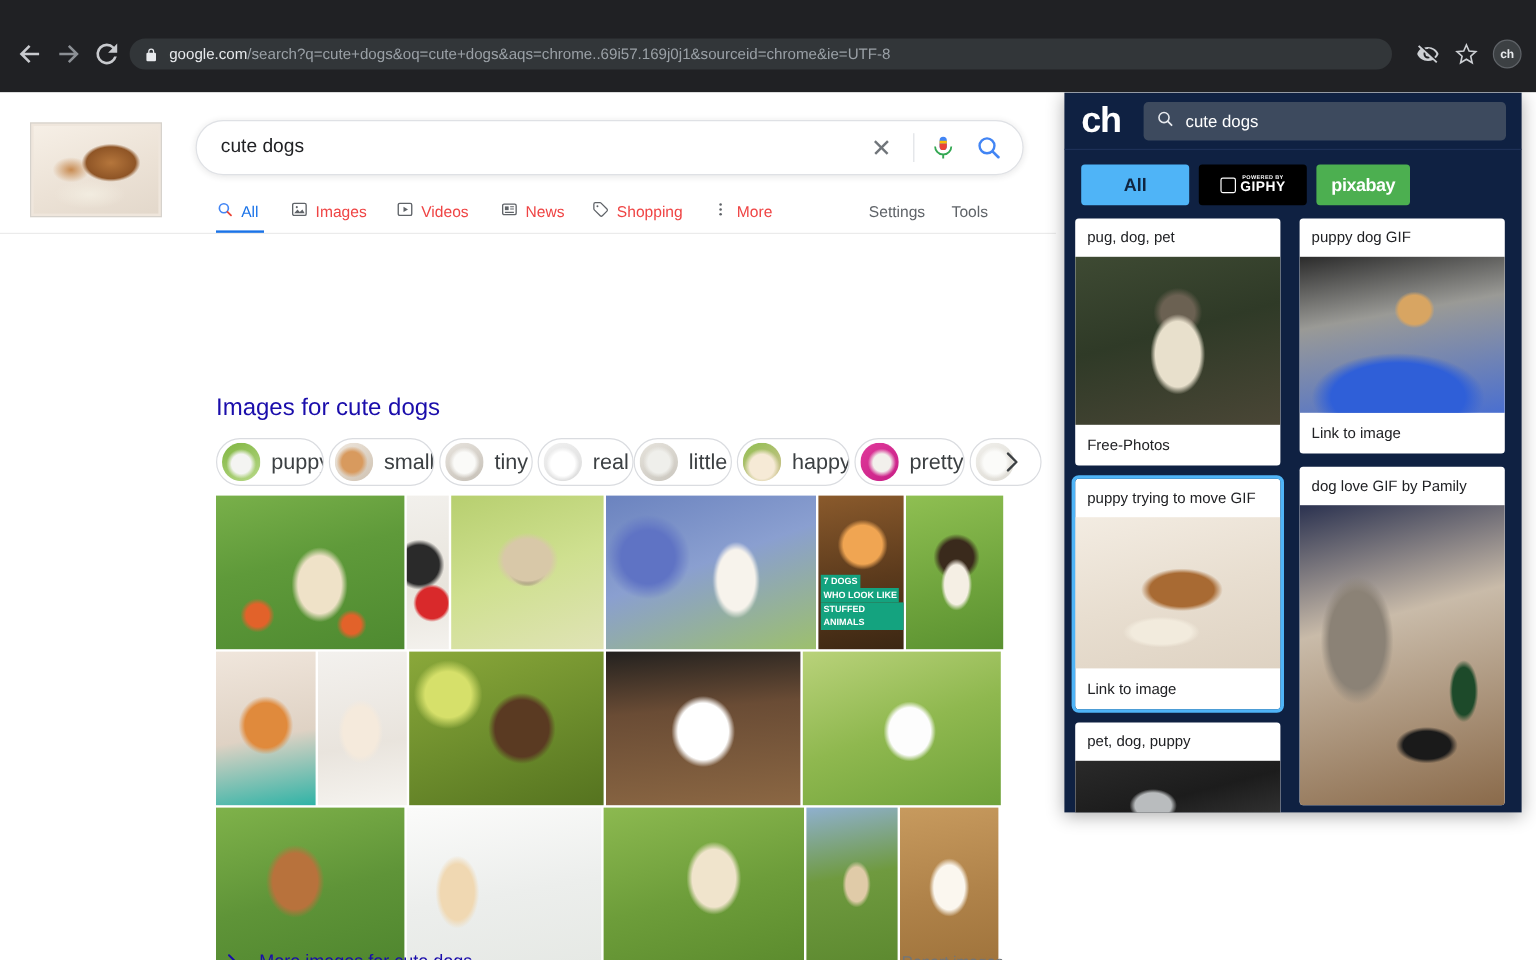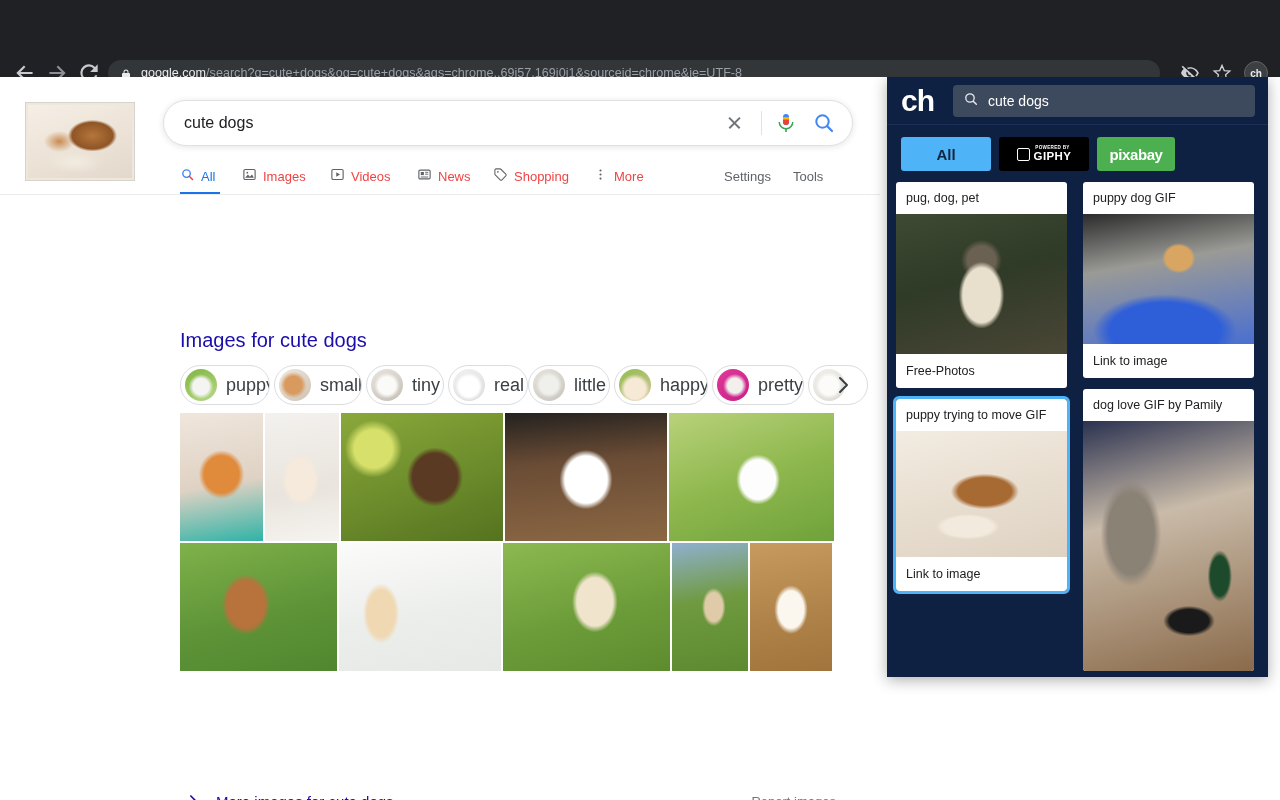--- a/index.html
+++ b/index.html
@@ -49,21 +49,21 @@
   }
   .tab-close::before{transform:rotate(45deg);}
   .tab-close::after{transform:rotate(-45deg);}
   .new-tab { position:absolute; left:258px; top:12px; width:26px;height:26px; }
   .new-tab::before,.new-tab::after{
     content:"";position:absolute;background:#dadce0;
   }
   .new-tab::before{left:6px;top:12.3px;width:14px;height:1.5px;}
   .new-tab::after{left:12.3px;top:6px;width:1.5px;height:14px;}
 
-  .toolbar { position:absolute; left:0; top:56px; width:1280px; height:33px; }
+  .toolbar { position:absolute; left:0; top:28px; width:1280px; height:33px; }
   .nav-btn { position:absolute; top:4px; width:26px;height:26px; color:#c8cace; }
   .nav-btn svg { display:block; }
   .omnibox {
     position:absolute; left:108px; top:4px; width:1052px; height:26px;
     background:#323639; border-radius:13px; display:flex; align-items:center;
     padding:0 12px;
   }
   .lock { width:12px;height:12px;flex:0 0 12px; margin-right:9px; }
   .url { font-size:12.6px; white-space:nowrap; overflow:hidden; }
   .url .host { color:#e8eaed; }
@@ -365,20 +365,30 @@
         </div>
         <div class="chip-next">
           <svg width="24" height="24" viewBox="0 0 24 24">
               <path d="M9 5l7 7-7 7" fill="none" stroke="#3c4043" stroke-width="2" stroke-linecap="round" stroke-linejoin="round"></path>
             </svg>
         </div>
       </div>
 
       <div class="imgrid">
 
+        <div class="imgrow">
+          <div class="imgcell" style="width:157px;background:radial-gradient(ellipse 30px 40px at 55% 58%,#efe2c8 0 60%,rgba(239,226,200,0) 78%),radial-gradient(circle at 22% 78%,#e2622a 0 6%,rgba(226,98,42,0) 9%),radial-gradient(circle at 72% 84%,#e2622a 0 5%,rgba(226,98,42,0) 8%),linear-gradient(165deg,#79b04a 0%,#5f9a3a 42%,#4e8a30 100%)"></div>
+          <div class="imgcell" style="width:35px;background:radial-gradient(circle at 60% 70%,#d9292b 0 14%,rgba(217,41,43,0) 17%),radial-gradient(circle at 30% 45%,#2a2a2a 0 22%,rgba(42,42,42,0) 28%),linear-gradient(170deg,#f2f0ec 0%,#e8e4dc 60%,#f4f2ee 100%)"></div>
+          <div class="imgcell" style="width:127px;background:radial-gradient(ellipse 34px 30px at 50% 42%,#d8c8a8 0 58%,rgba(216,200,168,0) 76%),radial-gradient(circle at 50% 46%,#3a3228 0 13%,rgba(58,50,40,0) 18%),linear-gradient(160deg,#b7cf6f 0%,#cfe090 50%,#e0e3b6 100%)"></div>
+          <div class="imgcell" style="width:176px;background:radial-gradient(ellipse 26px 42px at 62% 55%,#f7f3ec 0 60%,rgba(247,243,236,0) 76%),radial-gradient(circle at 20% 40%,#5f73c4 0 14%,rgba(95,115,196,0) 22%),linear-gradient(160deg,#6b83bf 0%,#8a9fd0 45%,#9dc06d 100%)"></div>
+          <div class="imgcell" style="width:71px;position:relative;background:radial-gradient(ellipse 26px 26px at 52% 32%,#f0a552 0 62%,rgba(240,165,82,0) 80%),linear-gradient(170deg,#8a5a2c 0%,#5b3a1c 55%,#3c2713 100%)">
+            <div class="boo-badge"><span>7 DOGS</span><br><span>WHO LOOK LIKE</span><br><span>STUFFED ANIMALS</span></div>
+          </div>
+          <div class="imgcell" style="width:81px;background:radial-gradient(ellipse 18px 30px at 52% 58%,#f5efe4 0 55%,rgba(245,239,228,0) 72%),radial-gradient(circle at 52% 40%,#3a2a1c 0 16%,rgba(58,42,28,0) 22%),linear-gradient(165deg,#8fbf52 0%,#6ea33c 60%,#5a9130 100%)"></div>
+        </div>
 
         <div class="imgrow">
           <div class="imgcell" style="width:83px;background:radial-gradient(ellipse 30px 32px at 50% 48%,#e08a3c 0 58%,rgba(224,138,60,0) 76%),linear-gradient(170deg,#f0e6dc 0%,#dfd2c4 55%,#2fb3a6 100%)"></div>
           <div class="imgcell" style="width:74px;background:radial-gradient(ellipse 24px 34px at 48% 52%,#f5eadc 0 60%,rgba(245,234,220,0) 78%),linear-gradient(170deg,#f3f1ee 0%,#e9e4dd 60%,#f6f4f0 100%)"></div>
           <div class="imgcell" style="width:162px;background:radial-gradient(ellipse 36px 38px at 58% 50%,#5a3a22 0 62%,rgba(90,58,34,0) 78%),radial-gradient(circle at 20% 28%,#d6e06a 0 12%,rgba(214,224,106,0) 18%),linear-gradient(160deg,#8aa83a 0%,#6c8c2c 55%,#55731f 100%)"></div>
           <div class="imgcell" style="width:162px;background:radial-gradient(ellipse 34px 38px at 50% 52%,#ffffff 0 62%,rgba(255,255,255,0) 78%),linear-gradient(175deg,#23211f 0%,#6a4c35 38%,#8b6743 100%)"></div>
           <div class="imgcell" style="width:165px;background:radial-gradient(ellipse 28px 32px at 54% 52%,#fdfdfd 0 62%,rgba(253,253,253,0) 78%),linear-gradient(160deg,#b9d27a 0%,#8fb84f 50%,#6fa23a 100%)"></div>
         </div>
 
         <div class="imgrow">
@@ -443,20 +453,24 @@
             <div class="ecard-img" style="height:140px;background:radial-gradient(ellipse 30px 44px at 50% 58%,#e8e0cc 0 62%,rgba(232,224,204,0) 76%),radial-gradient(circle at 50% 33%,#6b6152 0 11%,rgba(107,97,82,0) 16%),linear-gradient(165deg,#3e4a33 0%,#2f3a27 45%,#4a4636 100%)"></div>
             <div class="ecard-foot">Free-Photos</div>
           </div>
 
           <div class="ecard sel">
             <div class="ecard-title">puppy trying to move GIF</div>
             <div class="ecard-img" style="height:126px;background:radial-gradient(ellipse 46px 24px at 52% 48%,#a86a33 0 58%,rgba(168,106,51,0) 74%),radial-gradient(ellipse 40px 16px at 42% 76%,#f2ebdd 0 62%,rgba(242,235,221,0) 80%),linear-gradient(165deg,#f3ece2 0%,#e8ded0 50%,#ded2c2 100%)"></div>
             <div class="ecard-foot">Link to image</div>
           </div>
 
+          <div class="ecard">
+            <div class="ecard-title">pet, dog, puppy</div>
+            <div class="ecard-img" style="height:60px;background:radial-gradient(ellipse 26px 18px at 38% 62%,#b9bcbe 0 58%,rgba(185,188,190,0) 76%),linear-gradient(165deg,#2a2a2a 0%,#1c1c1c 50%,#3a3a3a 100%)"></div>
+          </div>
 
         </div>
 
         <div class="ecol right">
 
           <div class="ecard">
             <div class="ecard-title">puppy dog GIF</div>
             <div class="ecard-img" style="height:130px;background:radial-gradient(ellipse 22px 20px at 56% 34%,#d8a562 0 60%,rgba(216,165,98,0) 76%),radial-gradient(ellipse 90px 46px at 48% 90%,#2f5fd8 0 62%,rgba(47,95,216,0) 80%),linear-gradient(170deg,#2b2b2b 0%,#9a9a96 38%,#4a6fd0 100%)"></div>
             <div class="ecard-foot">Link to image</div>
           </div>

